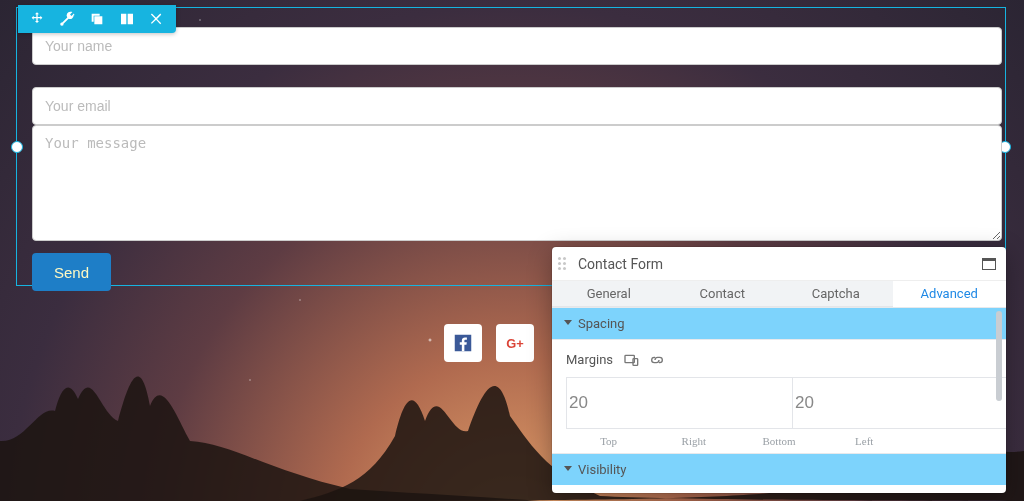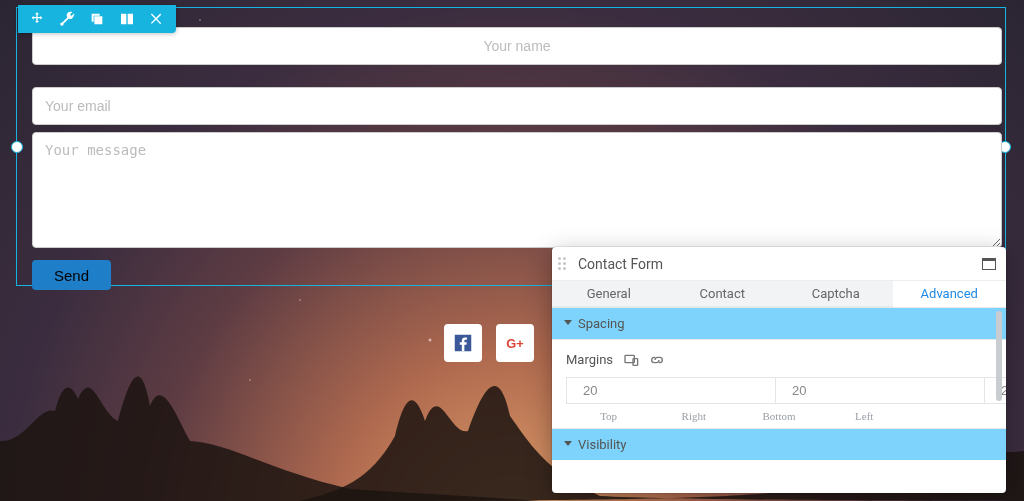--- a/index.html
+++ b/index.html
@@ -75,28 +75,28 @@
 
   
   .form-wrap {
     position:absolute; left:32px; right:22px; top:27px;
   }
   .field {
     width:100%; background:#fff; border:1px solid #ccc; border-radius:4px;
     padding:9px 12px; font-size:14px; color:#333; display:block;
   }
   .field::placeholder { color:#bbb; }
-  .fld1 { height:38px;text-align:center; }
+  .fld1 { height:38px; }
   .fld2 { margin-top:22px; height:38px; }
-  .fld3 { margin-top:7px; height:116px; resize:both; }
+  .fld3 { height:116px; resize:both; }
   .send-btn {
     margin-top:12px;
     display:inline-flex; align-items:center; justify-content:center;
-    height:30px; padding:0 22px;
-    background:#1e7ec7; color:#000000; border:none; border-radius:4px;
+    height:38px; padding:0 22px;
+    background:#1e7ec7; color:#fef9c3; border:none; border-radius:4px;
     font-size:15px; cursor:pointer;
   }
 
   
   .socials { position:absolute; left:444px; top:324px; display:flex; gap:14px; }
   .sbtn { width:38px; height:38px; background:#fff; border-radius:4px; display:flex; align-items:center; justify-content:center; cursor:pointer; }
   .sbtn svg { width:22px; height:22px; }
 
   
   .panel {
@@ -143,21 +143,21 @@
   }
   .accordion-head.last { border-bottom:none; }
   .chev { display:inline-block; width:0;height:0; border-left:4px solid transparent; border-right:4px solid transparent; border-top:5px solid #555; transform:translateY(-1px); }
 
   .acc-body { padding:12px 14px 6px 14px; background:#fff; }
   .row-lbl { display:flex; align-items:center; gap:10px; font-size:13px; color:#555; margin-bottom:10px; }
   .mini-icn { width:16px; height:14px; display:inline-flex; align-items:center; justify-content:center; color:#888; }
   .mini-icn svg { width:16px;height:16px; stroke:#777; fill:none; stroke-width:2; }
 
   .margin-grid { display:flex; gap:0; }
-  .mg-in { flex:1; height:27px; border:1px solid #e3e5e9; padding:0 16px; font-size:13px; color:#888; }
+  .mg-in { flex:1; height:52px; border:1px solid #e3e5e9; padding:0 2px; font-size:17px; color:#888; }
   .mg-in + .mg-in { border-left:none; }
   .mg-lbls { display:flex; margin-top:6px;font-family:Liberation Serif, serif; }
   .mg-lbls span { flex:1; text-align:center; font-size:11px; color:#9aa0a6; }
   .mg-lbls .sp { width:58px; }
 
 </style>
 </head>
 <body>
 
 <div class="stage">

